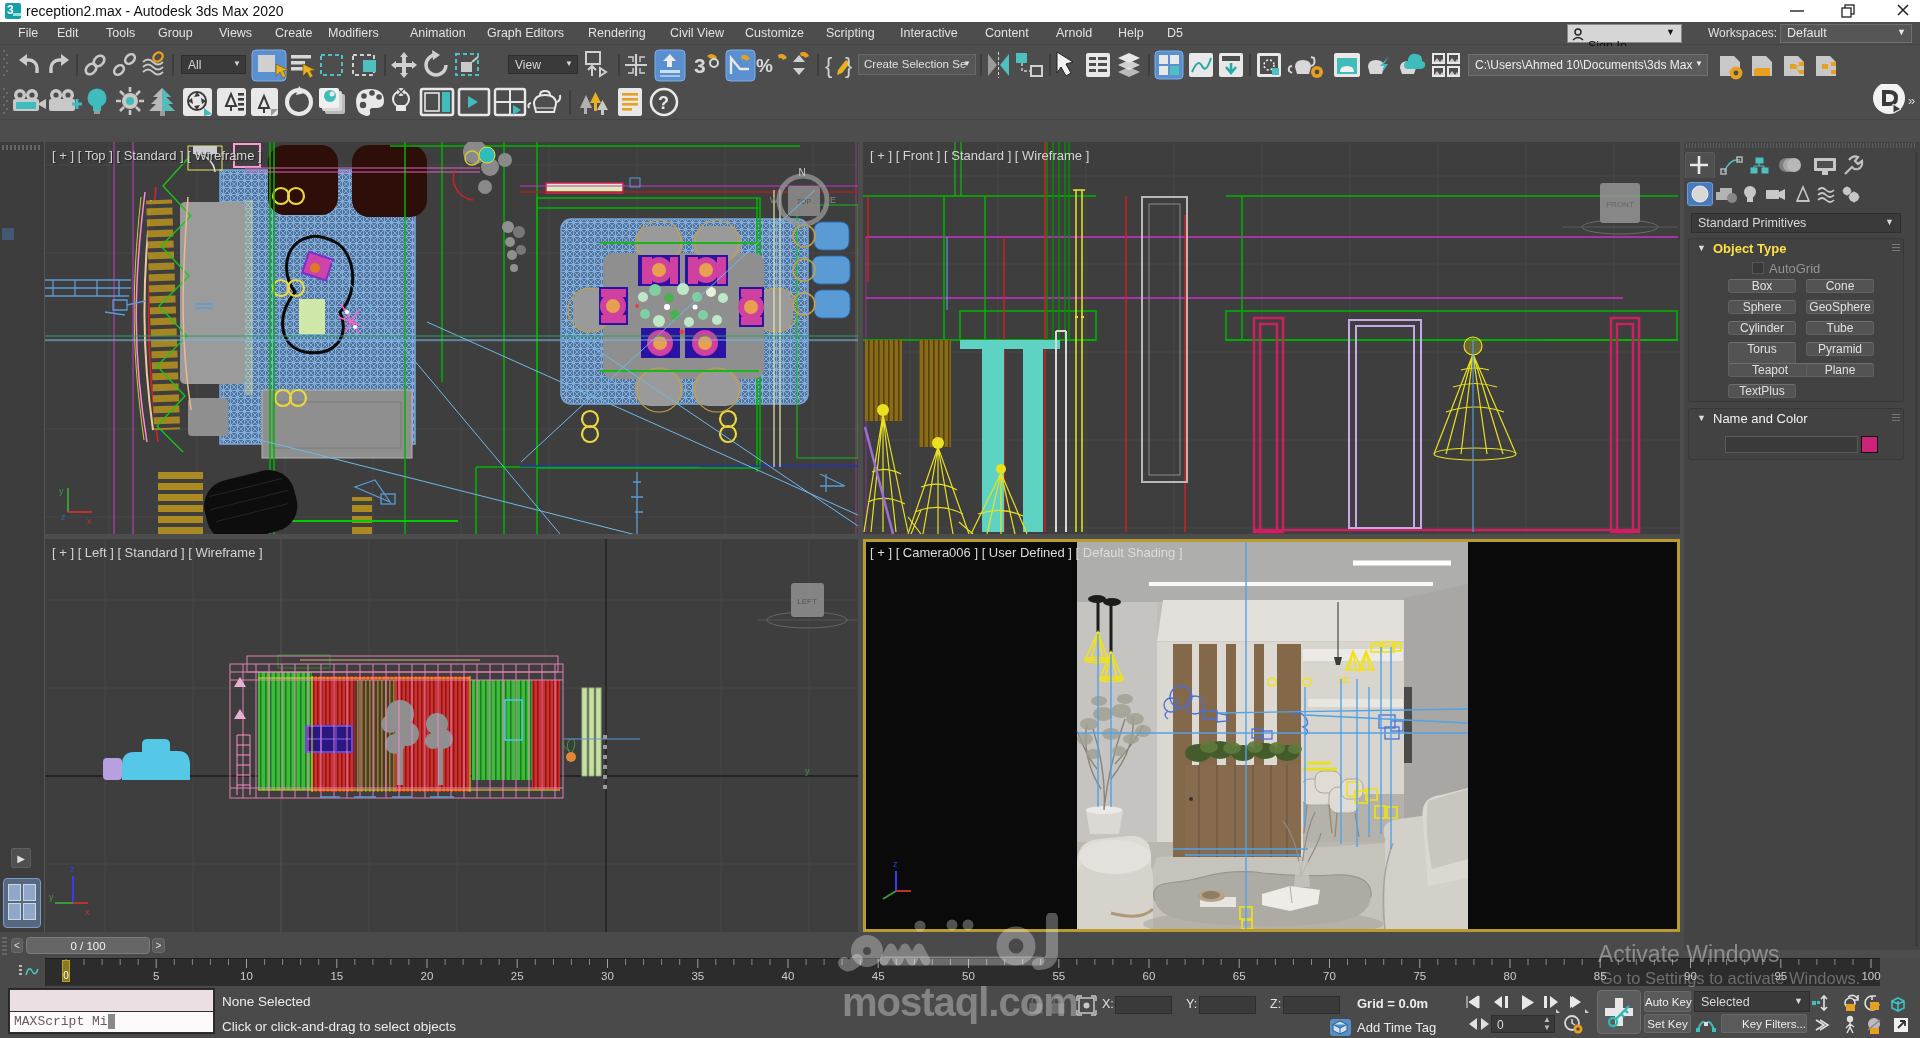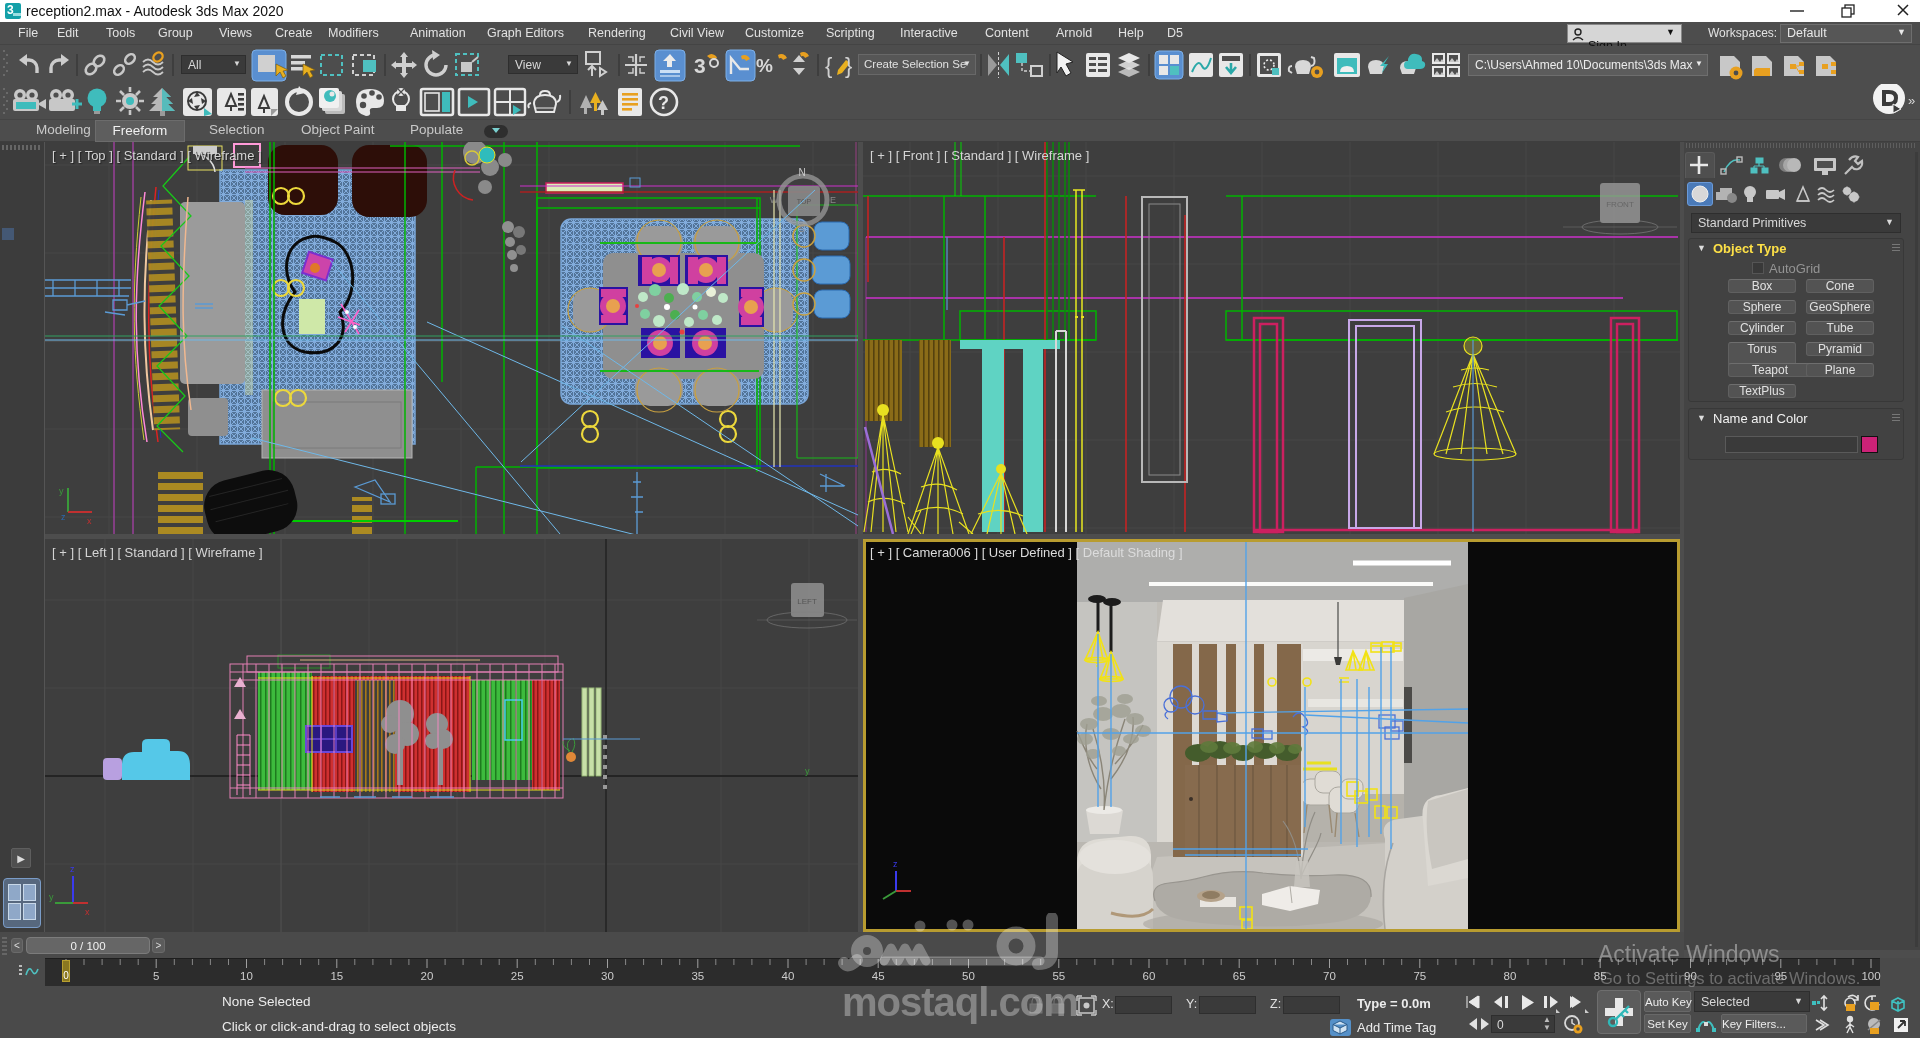--- a/index.html
+++ b/index.html
@@ -405,29 +405,20 @@
         </g>
     <g>
           <circle cx="1889" cy="14" r="16" fill="#f2f2f2"></circle>
           <path d="M1882 6 h7 q9 0 9 8 q0 8 -9 8 h-7 z M1886 10 v8 h3 q5 0 5 -4 q0 -4 -5 -4 z" fill="#3a3a3a"></path>
           <path d="M1893 20 l8 5 -8 4 z" fill="#3a3a3a" stroke="#f2f2f2"></path>
         </g>
     <text x="1908" y="21" font-size="13" fill="#d8d8d8" font-family="Liberation Sans">»</text>
   </svg>
 </div>
 
-<div class="a" style="left:0;top:120px;width:1920px;height:22px;background:#4d4d4d;border-bottom:1px solid #3e3e3e">
-  <div class="a" style="left:36px;top:2px;color:#c8c8c8;font-size:13.5px">Modeling</div>
-  <div class="a" style="left:95px;top:0;width:90px;height:22px;background:#5e5e5e;border:1px solid #6c6c6c;color:#f0f0f0;font-size:13.5px;text-align:center;line-height:20px">Freeform</div>
-  <div class="a" style="left:209px;top:2px;color:#c8c8c8;font-size:13.5px">Selection</div>
-  <div class="a" style="left:301px;top:2px;color:#c8c8c8;font-size:13.5px">Object Paint</div>
-  <div class="a" style="left:410px;top:2px;color:#c8c8c8;font-size:13.5px">Populate</div>
-  <div class="a" style="left:484px;top:5px;width:24px;height:13px;background:#2e2e2e;border-radius:7px"></div>
-  <div class="a" style="left:492px;top:8px;width:0;height:0;border-left:4px solid transparent;border-right:4px solid transparent;border-top:5px solid #7ad0d0"></div>
-</div>
 
 <div class="a" style="left:0;top:142px;width:45px;height:790px;background:#3c3c3c;border-right:1px solid #555">
   <div class="a" style="left:2px;top:3px;width:38px;height:5px;background:repeating-linear-gradient(90deg,#666 0 2px,transparent 2px 4px)"></div>
   <div class="a" style="left:2px;top:86px;width:12px;height:12px;background:#4a6a9a;opacity:.6"></div>
   <div class="a" style="left:11px;top:706px;width:20px;height:20px;background:#4f4f4f;border:1px solid #5e5e5e;border-radius:2px;color:#ddd;font-size:10px;text-align:center;line-height:20px">▶</div>
   <div class="a" style="left:3px;top:736px;width:38px;height:50px;background:#57687e;border:1px solid #7a9cc8;border-radius:4px">
     <div class="a" style="left:4px;top:5px;width:13px;height:17px;background:#8fa8c8;border:1px solid #c8d8e8"></div>
     <div class="a" style="left:19px;top:5px;width:13px;height:17px;background:#8fa8c8;border:1px solid #c8d8e8"></div>
     <div class="a" style="left:4px;top:24px;width:13px;height:17px;background:#8fa8c8;border:1px solid #c8d8e8"></div>
     <div class="a" style="left:19px;top:24px;width:13px;height:17px;background:#8fa8c8;border:1px solid #c8d8e8"></div>
@@ -1323,20 +1314,24 @@
         <rect x="1" y="2" width="3" height="2" fill="#bbb"></rect>
         <rect x="1" y="6" width="3" height="2" fill="#bbb"></rect>
         <rect x="1" y="10" width="3" height="2" fill="#bbb"></rect>
         <path d="M8 12 Q11 2 14 8 T20 6" fill="none" stroke="#4fc0c0" stroke-width="1.6"></path>
       </svg>
   <div class="a" style="left:62px;top:2px;width:8px;height:22px;background:#8a7820;border:1px solid #b8a030"></div>
   <div class="a" style="left:62px;top:12px;width:8px;color:#fff;font-size:10px;text-align:center">0</div>
 </div>
 <div class="a" style="left:0;top:986px;width:1920px;height:52px;background:#4a4a4a" id="statusbar">
 
+  <div class="a" style="left:8px;top:2px;width:207px;height:46px;background:#2f2f2f;border:1px solid #272727">
+    <div class="a" style="left:1px;top:1px;width:203px;height:21px;background:#ecdfe4"></div>
+    <div class="a" style="left:1px;top:23px;width:203px;height:20px;background:#fbf9fa;color:#6a5a60;font-family:'Liberation Mono',monospace;font-size:13px;line-height:20px;padding-left:4px;white-space:nowrap;overflow:hidden">MAXScript Mi<span style="background:#888;color:#888">.</span></div>
+  </div>
   <div class="a" style="left:222px;top:8px;color:#ececec;font-size:13.5px">None Selected</div>
   <div class="a" style="left:222px;top:33px;color:#ececec;font-size:13.5px">Click or click-and-drag to select objects</div>
 
   <svg class="a" style="left:1028px;top:10px" width="70" height="20" opacity="0.55">
     <g stroke="#999" fill="none">
           <rect x="2" y="8" width="12" height="9" fill="#888"></rect>
           <path d="M4 8 v-3 a4 4 0 0 1 8 0 v3"></path>
           <rect x="24" y="8" width="12" height="9" fill="#888"></rect>
           <path d="M26 8 v-3 a4 4 0 0 1 8 0 v3"></path>
         </g>
@@ -1345,21 +1340,21 @@
         <rect x="3" y="3" width="15" height="15" fill="none" stroke="#c8c8c8" stroke-width="1.5"></rect>
         <circle cx="10.5" cy="10.5" r="3" fill="#c8c8c8"></circle>
         <path d="M1 1 h5 M1 1 v5 M20 20 h-5 M20 20 v-5 M20 1 h-5 M20 1 v5 M1 20 h5 M1 20 v-5" stroke="#c8c8c8" stroke-width="1.4" fill="none"></path>
       </svg>
   <div class="a" style="left:1102px;top:11px;color:#e0e0e0;font-size:12.5px">X:</div>
   <div class="a fld" style="left:1115px;top:10px;width:57px;height:18px"></div>
   <div class="a" style="left:1186px;top:11px;color:#e0e0e0;font-size:12.5px">Y:</div>
   <div class="a fld" style="left:1199px;top:10px;width:57px;height:18px"></div>
   <div class="a" style="left:1270px;top:11px;color:#e0e0e0;font-size:12.5px">Z:</div>
   <div class="a fld" style="left:1283px;top:10px;width:57px;height:18px"></div>
-  <div class="a" style="left:1357px;top:10px;color:#ececec;font-size:13px;font-weight:bold">Type = 0.0m</div>
+  <div class="a" style="left:1357px;top:10px;color:#ececec;font-size:13px;font-weight:bold">Grid = 0.0m</div>
 
   <div class="a" style="left:1330px;top:33px;width:21px;height:17px;background:#5590c8;border-radius:3px"></div>
   <svg class="a" style="left:1332px;top:34px" width="17" height="15">
         <path d="M8 1 L15 4.5 L8 8 L1 4.5 z M1 4.5 v6 L8 14 L15 10.5 v-6 M8 8 v6" fill="#cfe2f2" stroke="#2a5a8a" stroke-width="1"></path>
       </svg>
   <div class="a" style="left:1357px;top:34px;color:#ececec;font-size:13px">Add Time Tag</div>
 
   <svg class="a" style="left:1462px;top:6px" width="130" height="22" fill="#e8e8e8">
     <path d="M5 4 v12 M16 4 l-9 6 9 6 z M17 4 l-9 6 9 6 z" stroke="#e8e8e8" fill="#e8e8e8"></path>
     <path d="M40 4 l-8 6 8 6 z M43 4 h3 v12 h-3 z"></path>
@@ -1396,21 +1391,21 @@
   <div class="a fld" style="left:1694px;top:5px;width:116px;height:21px;font-size:12.5px">
         <span style="position:absolute;left:6px;top:3px">Selected</span>
         <span style="position:absolute;right:6px;top:4px;font-size:9px">▼</span>
       </div>
   <svg class="a" style="left:1694px;top:28px" width="24" height="20">
         <path d="M4 16 Q8 4 12 10 Q16 4 20 16" fill="none" stroke="#3fc0c0" stroke-width="2"></path>
         <rect x="2" y="14" width="4" height="4" fill="#3fc0c0"></rect>
         <rect x="18" y="14" width="4" height="4" fill="#3fc0c0"></rect>
         <rect x="10" y="8" width="4" height="4" fill="#ddd"></rect>
       </svg>
-  <div class="a" style="left:1721px;top:28px;width:86px;height:19px;background:#5a5a5a;border:1px solid #686868;border-radius:2px;color:#ececec;font-size:11.5px;text-align:left;line-height:18px;white-space:nowrap">Key Filters...</div>
+  <div class="a" style="left:1721px;top:28px;width:86px;height:19px;background:#5a5a5a;border:1px solid #686868;border-radius:2px;color:#ececec;font-size:11.5px;text-align:right;line-height:18px;white-space:nowrap">Key Filters...</div>
 
   <svg class="a" style="left:1810px;top:6px" width="106" height="42">
     <g stroke="#e0e0e0" stroke-width="1.6" fill="none">
       <path d="M14 4 v14 M11 7 l3 -3 3 3 M11 15 l3 3 3 -3"></path>
           <rect x="2" y="9" width="4" height="4" fill="#3fc0c0" stroke="none"></rect>
           <rect x="7" y="9" width="3" height="3" fill="#3fc0c0" stroke="none"></rect>
       <path d="M38 5 q6 -4 10 2 M48 3 v5 h-5"></path>
       <circle cx="40" cy="11" r="5"></circle>
           <rect x="36" y="12" width="9" height="7" fill="#e8a020" stroke="none"></rect>
       <path d="M62 4 a7 7 0 1 0 7 8 M62 4 h4 M62 4 v4"></path>

